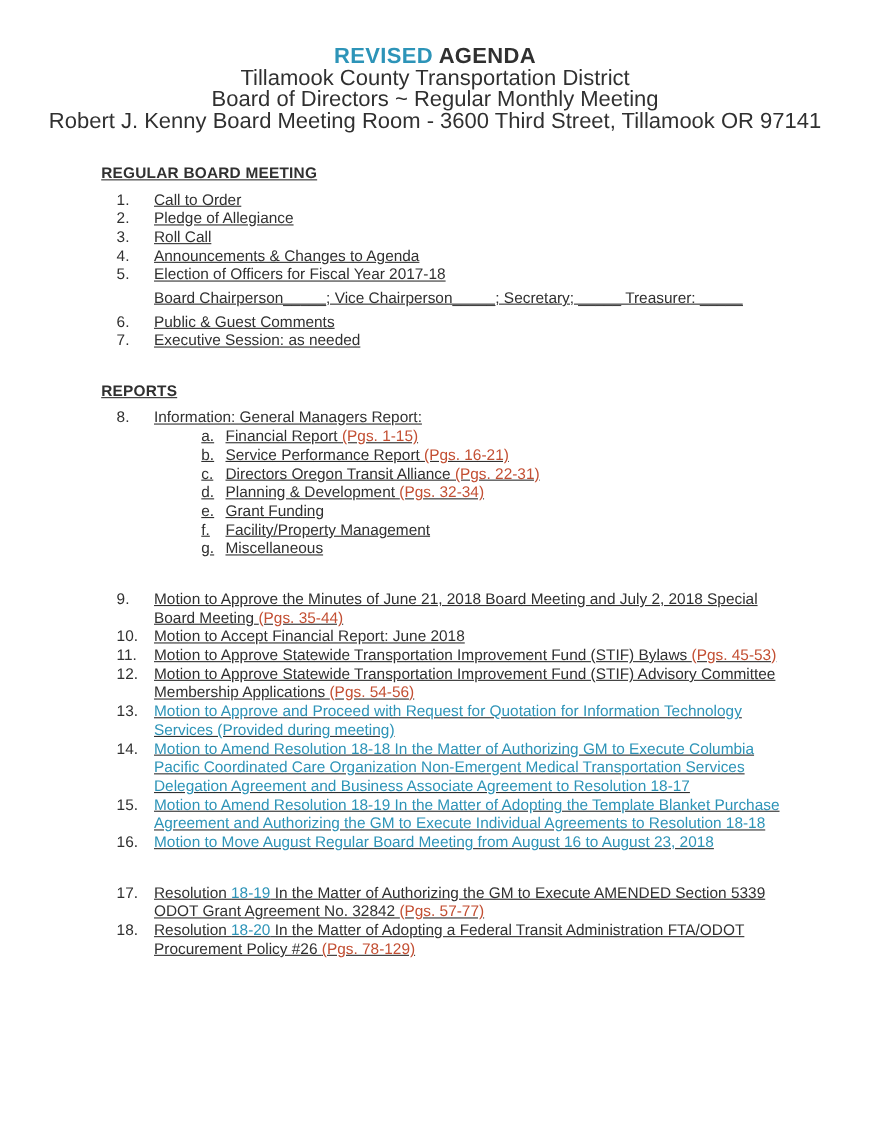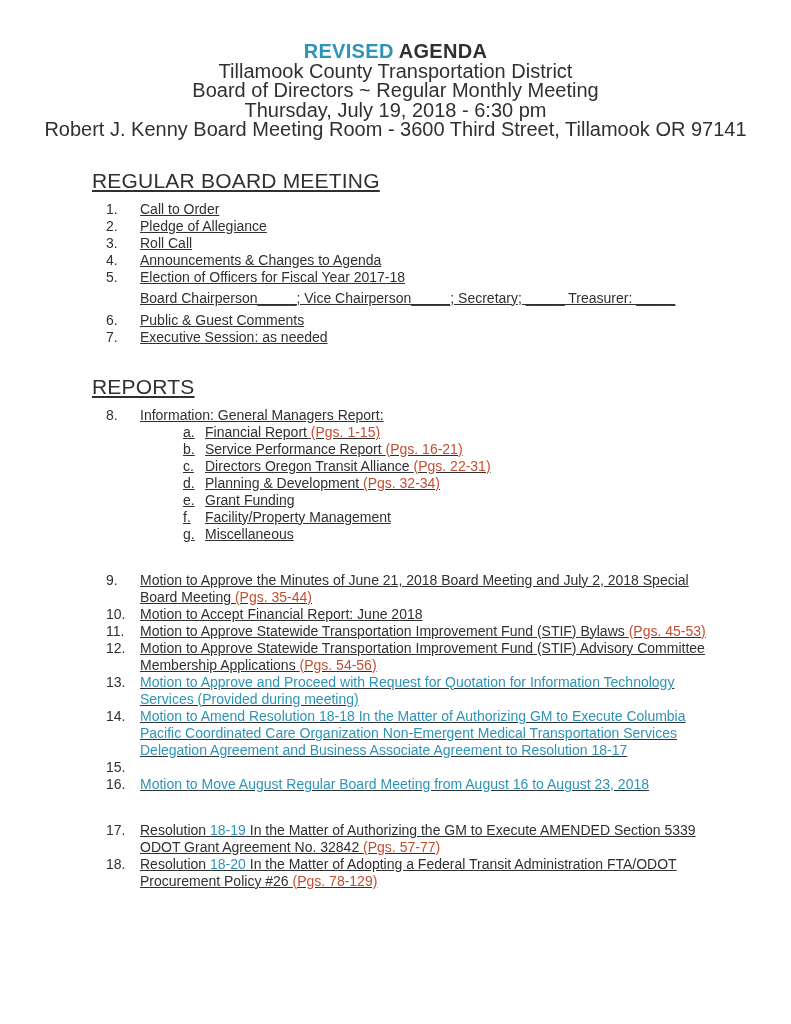--- a/index.html
+++ b/index.html
@@ -29,22 +29,22 @@
   .title-line { font-weight: bold; letter-spacing: 0.3px; }
   .revised { color: var(--blue); }
   .agenda { color: var(--ink); }
   .content {
     margin-left: 92px;
     margin-right: 52px;
   }
   .section { margin-top: 29px; }
   .section-heading {
     margin: 0 0 8px 0;
-    font-size: 21px;
-    font-weight: normal;
+    font-size: 14px;
+    font-weight: bold;
     text-decoration: underline;
     letter-spacing: 0.2px;
     color: var(--ink);
   }
   .item {
     display: flex;
     line-height: 17px;
   }
   .num {
     flex: 0 0 48px;
@@ -67,21 +67,20 @@
 <body>
 
 <div class="page">
   <header class="title-block">
     <div class="title-line">
       <span class="revised">REVISED</span>
       <span class="agenda">AGENDA</span>
     </div>
     <div>Tillamook County Transportation District</div>
     <div>Board of Directors ~ Regular Monthly Meeting</div>
-    <div>Thursday, July 19, 2018 - 6:30 pm</div>
     <div>Robert J. Kenny Board Meeting Room - 3600 Third Street, Tillamook OR 97141</div>
   </header>
 
   <main class="content">
       <section class="section">
         <h2 class="section-heading">REGULAR BOARD MEETING</h2>
         <div class="item">
           <span class="num">1.</span>
           <div class="item-body">
             <div class="item-text"><span class="seg seg-ink">Call to Order</span></div>
@@ -196,20 +195,23 @@
           </div>
         </div>
         <div class="item">
           <span class="num">14.</span>
           <div class="item-body">
             <div class="item-text"><span class="seg seg-blue">Motion to Amend Resolution 18-18 In the Matter of Authorizing GM to Execute Columbia Pacific Coordinated Care Organization Non-Emergent Medical Transportation Services Delegation Agreement and Business Associate Agreement to Resolution 18-17</span></div>
           </div>
         </div>
         <div class="item">
           <span class="num">15.</span>
+          <div class="item-body">
+            <div class="item-text"><span class="seg seg-blue">Motion to Amend Resolution 18-19 In the Matter of Adopting the Template Blanket Purchase Agreement and Authorizing the GM to Execute Individual Agreements to Resolution 18-18</span></div>
+          </div>
         </div>
         <div class="item">
           <span class="num">16.</span>
           <div class="item-body">
             <div class="item-text"><span class="seg seg-blue">Motion to Move August Regular Board Meeting from August 16 to August 23, 2018</span></div>
           </div>
         </div>
       </section>
       <section class="section">
         <div class="item">

